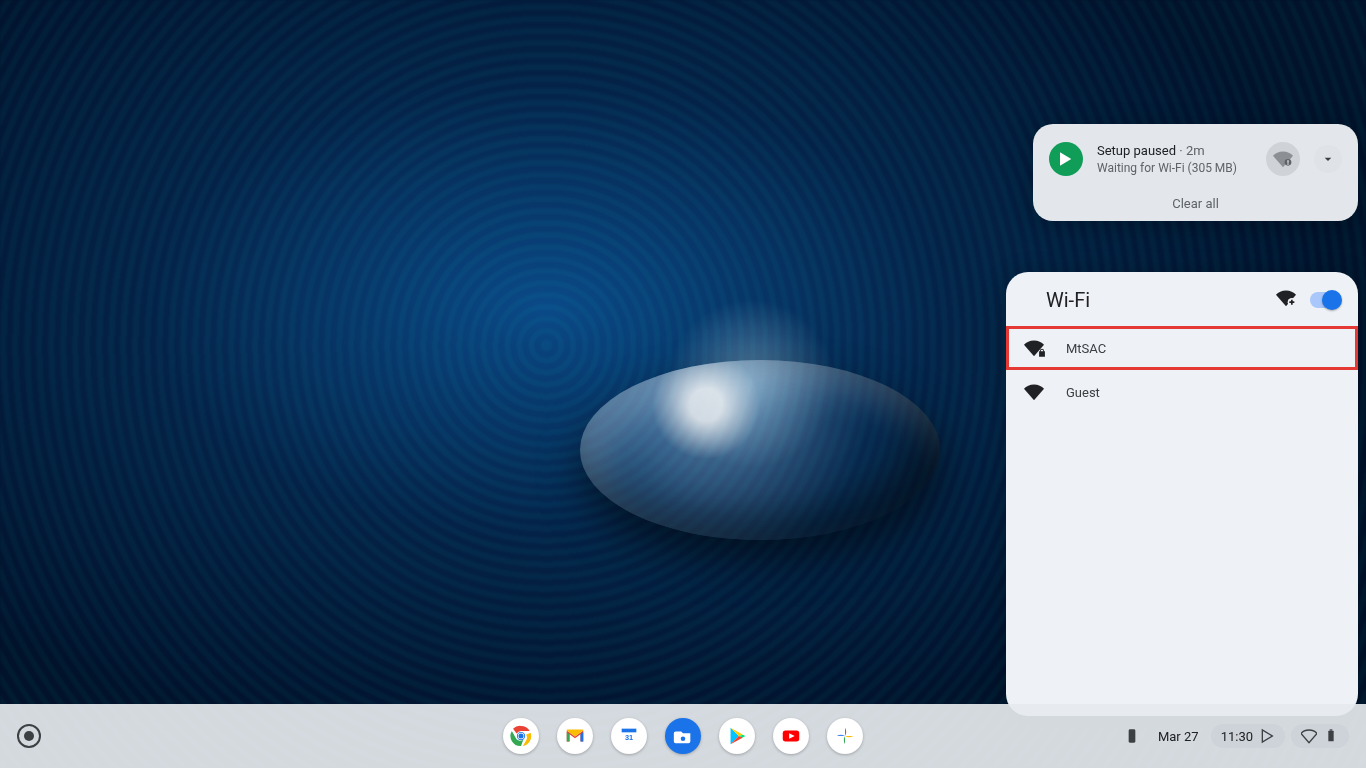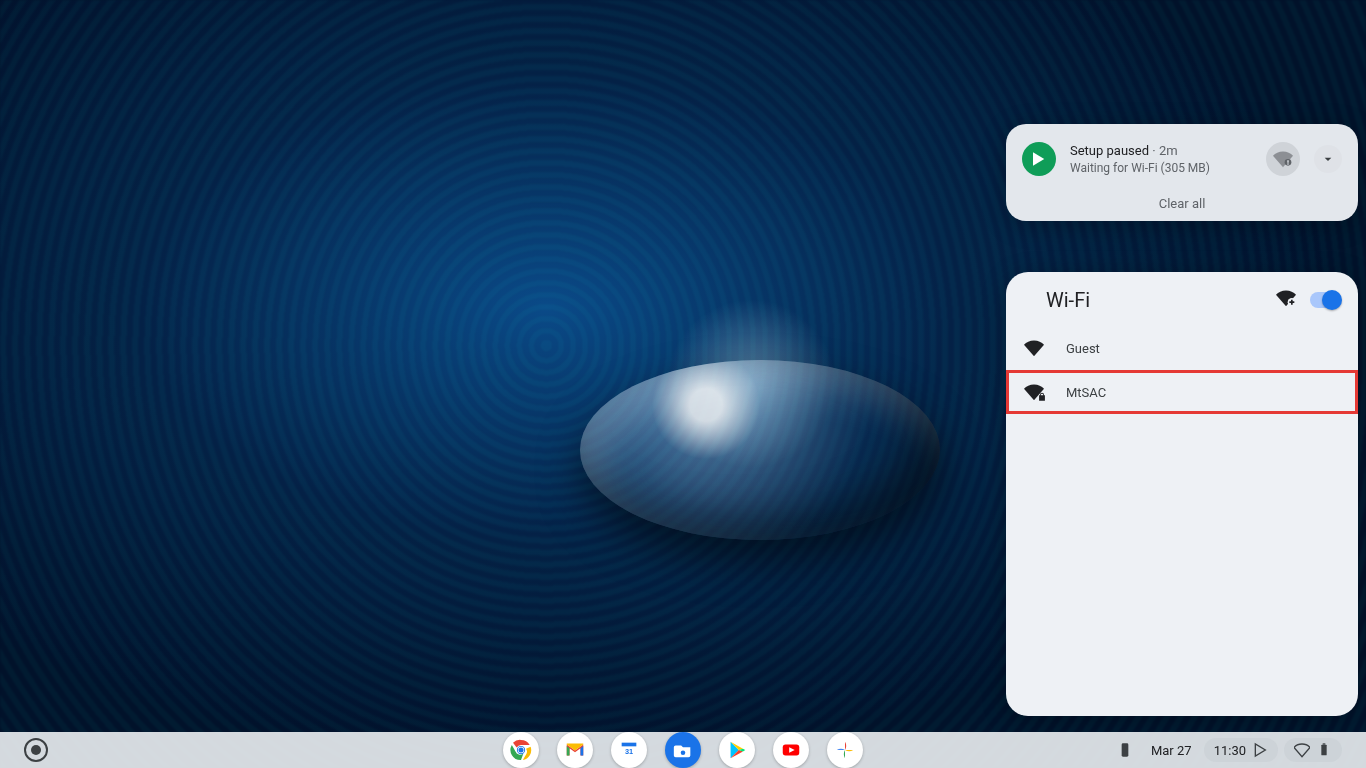--- a/index.html
+++ b/index.html
@@ -20,42 +20,42 @@
   .droplet {
     position:absolute; left:580px; top:360px; width:360px; height:180px;
     border-radius:50%;
     background: radial-gradient(circle at 35% 25%, rgba(255,255,255,0.8) 0 6%, rgba(180,220,255,0.3) 20%, rgba(20,60,100,0.3) 60%, rgba(0,0,0,0.2) 100%);
     box-shadow: inset -20px -20px 40px rgba(0,0,0,0.4), inset 20px 20px 40px rgba(255,255,255,0.25), 0 20px 40px rgba(0,0,0,0.5);
     filter: blur(0.3px);
   }
 
   
   .shelf {
-    position:absolute; left:0; right:0; bottom:0; height:36px;
+    position:absolute; left:0; right:0; bottom:0; height:64px;
     background: rgba(230,234,238,0.92);
     display:flex; align-items:center; justify-content:space-between;
-    padding:0 24px;
+    padding:0 17px;
   }
   .shelf-left, .shelf-center, .shelf-right { display:flex; align-items:center; gap:6px; }
   .shelf-center { position:absolute; left:50%; transform:translateX(-50%); gap:18px; }
   .launcher-btn {
     width:24px; height:24px; border-radius:50%; border:2px solid #3c4043; background:transparent;
     position:relative; cursor:pointer;
   }
   .launcher-btn::after{content:""; position:absolute; inset:5px; border-radius:50%; background:#3c4043;}
   .app-icon { width:36px; height:36px; border-radius:50%; display:flex; align-items:center; justify-content:center; background:#fff; box-shadow:0 1px 3px rgba(0,0,0,0.25); cursor:pointer; position:relative; overflow:hidden;}
   .app-icon svg{width:22px;height:22px;}
 
   .tray-chip { display:flex; align-items:center; gap:6px; padding:4px 10px; border-radius:16px; background:rgba(200,206,212,0.6); cursor:pointer; font-size:13px; color:#202124;}
   .tray-chip.plain{background:transparent; gap:10px; padding:4px 6px;}
   .tray-chip svg{width:16px;height:16px;fill:#3c4043;}
 
   
   .notif-card {
-    position:absolute; right:8px; top:124px; width:352px; border-radius:20px;
+    position:absolute; right:8px; top:124px; width:325px; border-radius:20px;
     background:#e3e7ec; box-shadow:0 4px 24px rgba(0,0,0,0.25); padding:12px 0 10px;
   }
   .notif-row{ display:flex; align-items:center; gap:14px; padding:6px 16px;}
   .play-badge{width:34px;height:34px;border-radius:50%;background:#0f9d58;display:flex;align-items:center;justify-content:center;}
   .play-badge svg{width:18px;height:18px;fill:#fff;}
   .notif-text{flex:1; line-height:1.35;}
   .notif-title{font-size:13px;color:#202124;}
   .notif-sub{font-size:12px;color:#5f6368;}
   .notif-wifi-circle{width:34px;height:34px;border-radius:50%;background:#cfd3d8;display:flex;align-items:center;justify-content:center;}
   .notif-wifi-circle svg{width:20px;height:20px;fill:#5f6368;}
@@ -133,39 +133,39 @@
         <svg viewBox="0 0 24 24">
             <path d="M12 3C7 3 2.7 5 0 8.2L12 22 24 8.2C21.3 5 17 3 12 3z"></path>
             <circle cx="19" cy="17" r="5" fill="#eef1f5"></circle>
             <path d="M18 14h2v2h2v2h-2v2h-2v-2h-2v-2h2z" fill="#202124"></path>
           </svg>
       </span>
       <div class="toggle"></div>
     </div>
   </div>
 
-  <div class="net-item">
-    <span class="signal-icon">
-      <svg viewBox="0 0 24 24">
-          <path d="M12 3C7 3 2.7 5 0 8.2L12 22 24 8.2C21.3 5 17 3 12 3z"></path>
-        </svg>
-    </span>
-    <span>Guest</span>
-  </div>
-
   <div class="net-item highlight">
     <span class="signal-icon">
       <svg viewBox="0 0 24 24">
           <path d="M12 3C7 3 2.7 5 0 8.2L12 22 24 8.2C21.3 5 17 3 12 3z"></path>
         </svg>
       <span class="lock-mini"><svg viewBox="0 0 24 24">
             <path d="M17 8V7a5 5 0 0 0-10 0v1H5v13h14V8zm-8-1a3 3 0 0 1 6 0v1H9z"></path>
           </svg></span>
     </span>
     <span>MtSAC</span>
+  </div>
+
+  <div class="net-item">
+    <span class="signal-icon">
+      <svg viewBox="0 0 24 24">
+          <path d="M12 3C7 3 2.7 5 0 8.2L12 22 24 8.2C21.3 5 17 3 12 3z"></path>
+        </svg>
+    </span>
+    <span>Guest</span>
   </div>
 </div>
 
 <div class="shelf">
   <div class="shelf-left">
     <div class="launcher-btn"></div>
   </div>
 
   <div class="shelf-center">
     <div class="app-icon">

